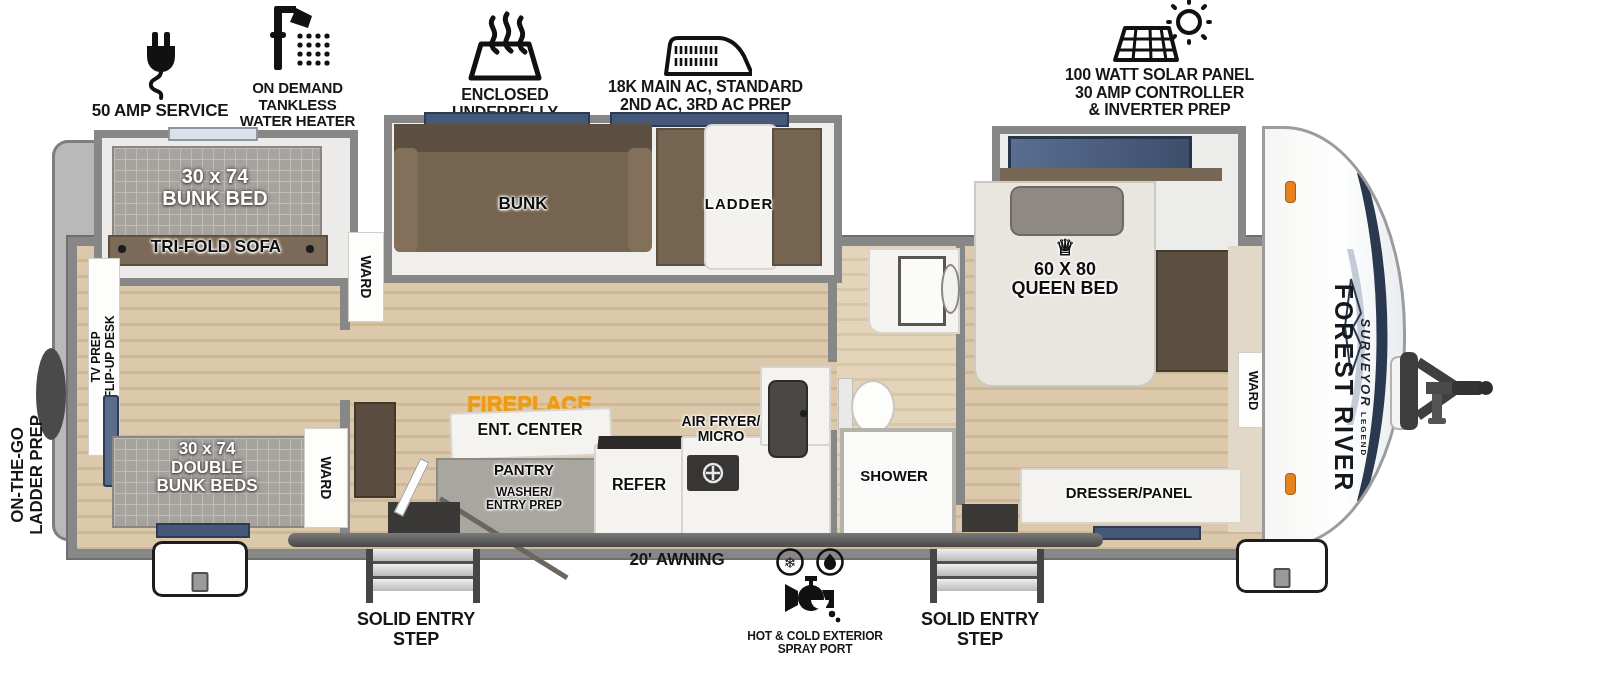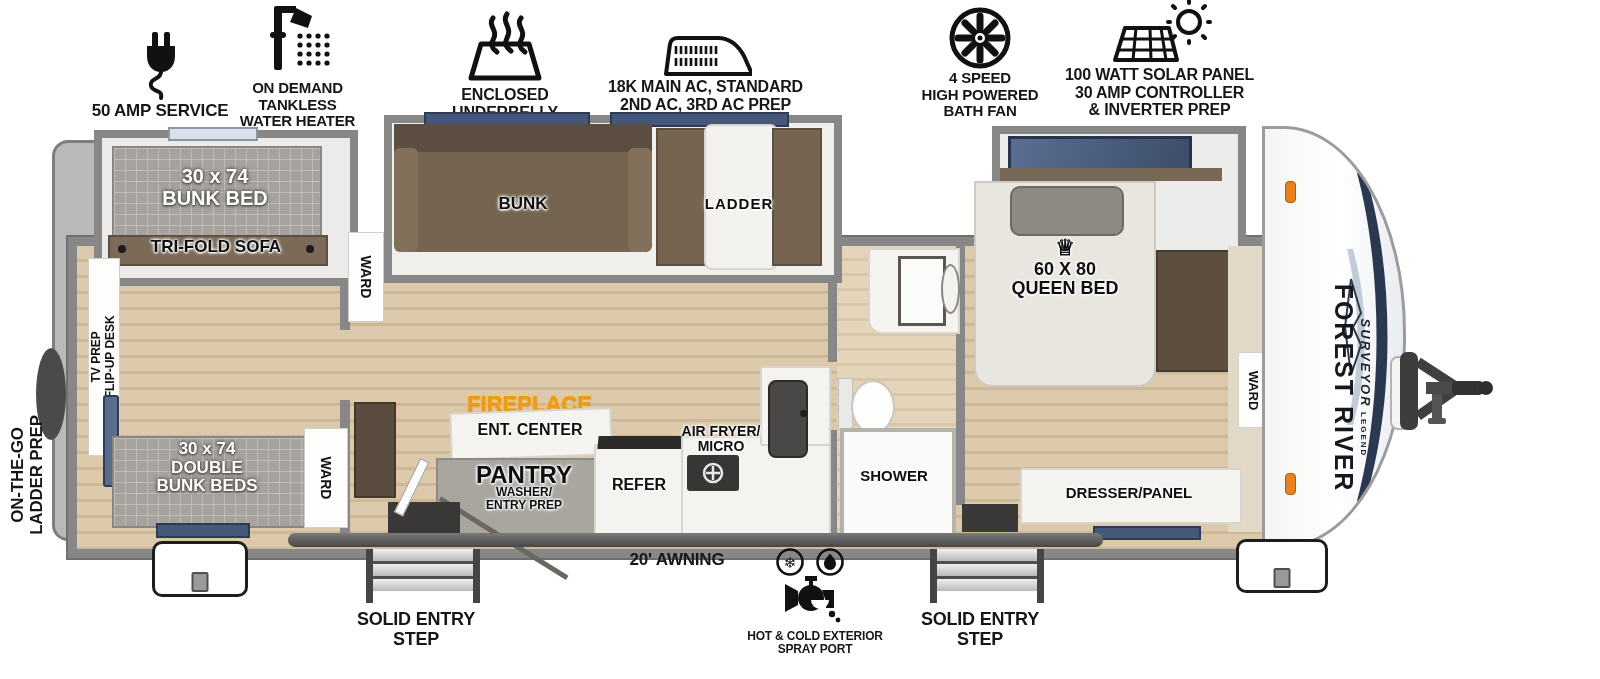--- a/index.html
+++ b/index.html
@@ -93,34 +93,20 @@
       <path d="M6 40 L10 10 q1,-6 8,-6 h40 q16,0 26,18 l8 18 Z" fill="none" stroke="#111" stroke-width="4" stroke-linejoin="round"></path>
       <g stroke="#111" stroke-width="2.6">
         <path d="M16 12 v8 M21 12 v8 M26 12 v8 M31 12 v8 M36 12 v8 M41 12 v8 M46 12 v8 M51 12 v8 M56 12 v8"></path>
         <path d="M16 24 v8 M21 24 v8 M26 24 v8 M31 24 v8 M36 24 v8 M41 24 v8 M46 24 v8 M51 24 v8 M56 24 v8"></path>
       </g>
     </svg>
     <div class="flabel" style="position:static;font-size:16px;">18K MAIN AC, STANDARD
 2ND AC, 3RD AC PREP</div>
   </div>
 
-  <div class="abs" style="left:920px;top:6px;width:120px;">
-    <svg width="64" height="64" viewBox="0 0 64 64" style="margin:0 auto;">
-      <circle cx="32" cy="32" r="28" fill="none" stroke="#111" stroke-width="5"></circle>
-      <g stroke="#111" stroke-width="7" stroke-linecap="round">
-        <path d="M32 10 v12 M32 42 v12 M10 32 h12 M42 32 h12"></path>
-        <path d="M17 17 l8 8 M39 39 l8 8 M47 17 l-8 8 M25 39 l-8 8"></path>
-      </g>
-      <circle cx="32" cy="32" r="7" fill="none" stroke="#111" stroke-width="4"></circle>
-      <circle cx="32" cy="32" r="2.5" fill="#111"></circle>
-    </svg>
-    <div class="flabel" style="position:static;font-size:15px;">4 SPEED
-HIGH POWERED
-BATH FAN</div>
-  </div>
 
   <div class="abs" style="left:1052px;top:0px;width:215px;">
     <svg width="110" height="66" viewBox="0 0 110 66" style="margin:0 auto;">
       <circle cx="84" cy="22" r="11" fill="none" stroke="#111" stroke-width="4"></circle>
       <g stroke="#111" stroke-width="4" stroke-linecap="round">
         <path d="M84 3 v-2 M84 41 v2 M65 22 h-2 M103 22 h2 M70 8 l-2 -2 M98 36 l2 2 M98 8 l2 -2 M70 36 l-2 2"></path>
       </g>
       <path d="M20 28 h44 l8 32 h-62 Z" fill="none" stroke="#111" stroke-width="4" stroke-linejoin="round"></path>
       <path d="M31 28 l-3 32 M45 28 l1 32 M56 28 l5 32 M17 39 h49 M14 50 h55" fill="none" stroke="#111" stroke-width="3"></path>
     </svg>
@@ -187,39 +173,39 @@
 
   <div class="abs" style="left:354px;top:402px;width:38px;height:92px;background:#5a4c3e;border:2px solid #443829;"></div>
 
   <div class="plabel" style="left:452px;top:392px;width:155px;font-size:22px;color:#f09a10;
               text-shadow:0 0 5px #ffd27a,0 1px 2px #a85e00;">FIREPLACE</div>
   <div class="whitebox" style="left:450px;top:410px;width:158px;height:44px;transform:rotate(-2deg);"></div>
   <div class="plabel" style="left:455px;top:422px;width:150px;font-size:16px;">ENT. CENTER</div>
 
   <div class="abs" style="left:436px;top:458px;width:174px;height:76px;background:#a9a59f;border:2px solid #8d8983;"></div>
   <div class="abs" style="left:440px;top:496px;width:150px;height:5px;background:#6b675f;transform:rotate(32deg);transform-origin:left center;"></div>
-  <div class="plabel" style="left:448px;top:462px;width:152px;font-size:24px;">PANTRY</div>
+  <div class="plabel" style="left:448px;top:462px;width:152px;font-size:15px;">PANTRY</div>
   <div class="plabel" style="left:448px;top:486px;width:152px;font-size:12px;">WASHER/
 ENTRY PREP</div>
 
   <div class="whitebox" style="left:594px;top:444px;width:90px;height:90px;"></div>
   <div class="abs" style="left:598px;top:436px;width:84px;height:13px;background:#2c2a28;transform:skewX(-6deg);"></div>
   <div class="plabel" style="left:600px;top:477px;width:78px;font-size:16px;">REFER</div>
 
   <div class="whitebox" style="left:681px;top:436px;width:146px;height:98px;"></div>
   <div class="whitebox" style="left:760px;top:366px;width:67px;height:76px;"></div>
   <div class="abs" style="left:768px;top:380px;width:36px;height:74px;background:#4a4846;border:2px solid #2d2b29;border-radius:8px;"></div>
   <div class="abs" style="left:800px;top:410px;width:7px;height:7px;background:#1e1e1e;border-radius:50%;"></div>
   <div class="abs" style="left:687px;top:455px;width:52px;height:36px;background:#383634;border-radius:3px;">
     <svg width="24" height="24" viewBox="0 0 24 24" style="margin:6px auto 0;">
       <circle cx="12" cy="12" r="9" fill="none" stroke="#e8e8e8" stroke-width="2.5"></circle>
       <path d="M12 5 v14 M5 12 h14" stroke="#e8e8e8" stroke-width="2.5"></path>
     </svg>
   </div>
-  <div class="plabel" style="left:664px;top:424px;width:114px;font-size:14px;">AIR FRYER/
+  <div class="plabel" style="left:664px;top:414px;width:114px;font-size:14px;">AIR FRYER/
 MICRO</div>
 
   <div class="abs" style="left:388px;top:502px;width:72px;height:32px;background:#3b3937;"></div>
   <div class="abs" style="left:394px;top:452px;width:8px;height:58px;background:#fdfdfc;border:1px solid #9b9b99;transform:rotate(26deg);transform-origin:bottom left;"></div>
   <div class="abs" style="left:962px;top:504px;width:56px;height:28px;background:#3b3937;"></div>
 
   <div class="whitebox" style="left:868px;top:248px;width:88px;height:82px;border-radius:0 0 0 14px;"></div>
   <div class="abs" style="left:898px;top:256px;width:42px;height:64px;background:#fbfbfa;border:3px solid #5a554f;"></div>
   <div class="abs" style="left:941px;top:264px;width:15px;height:46px;background:#f2f2f0;border:2px solid #8a857f;border-radius:50%;"></div>
   <div class="abs" style="left:838px;top:378px;width:13px;height:50px;background:#e9e9e7;border:1px solid #c2bfb9;"></div>

